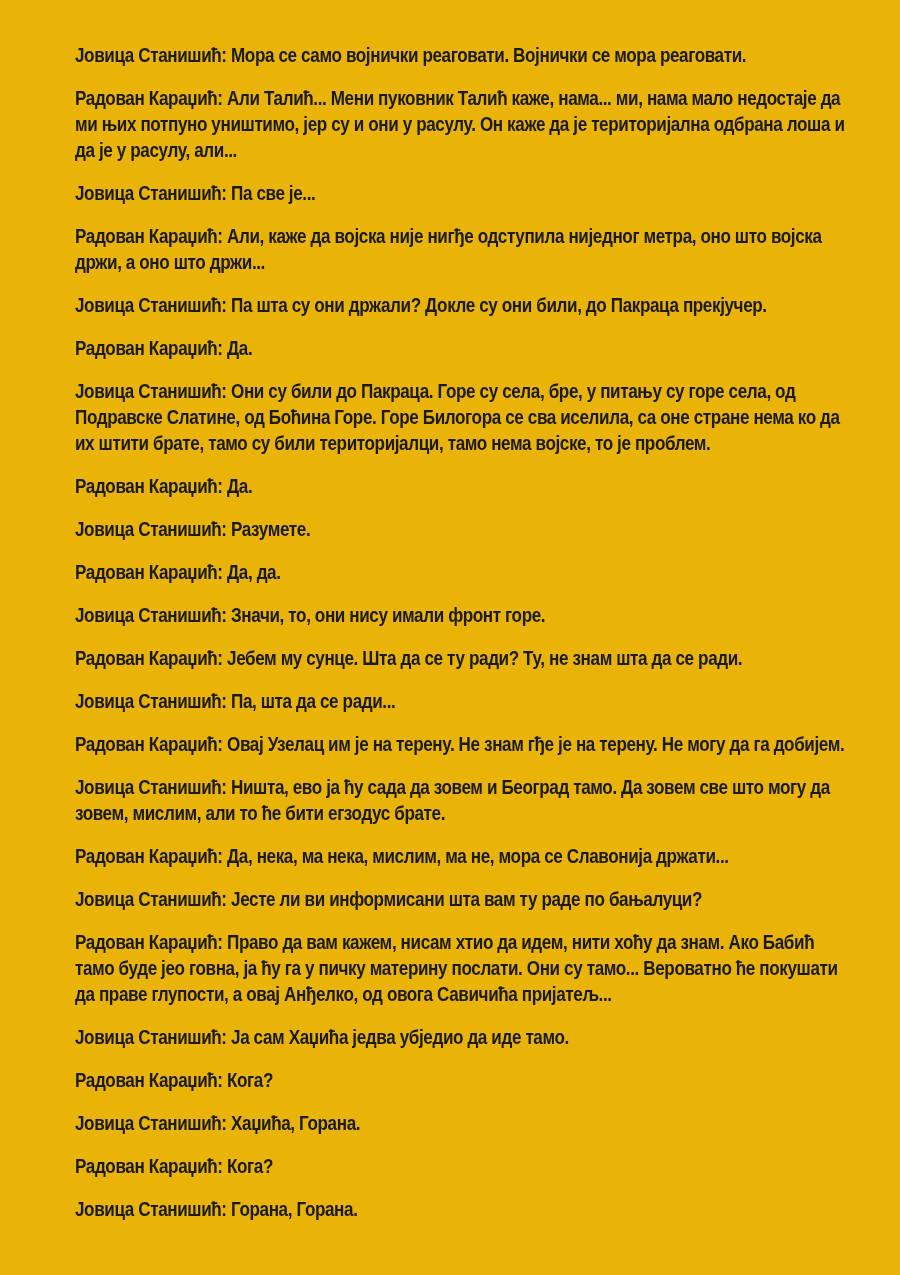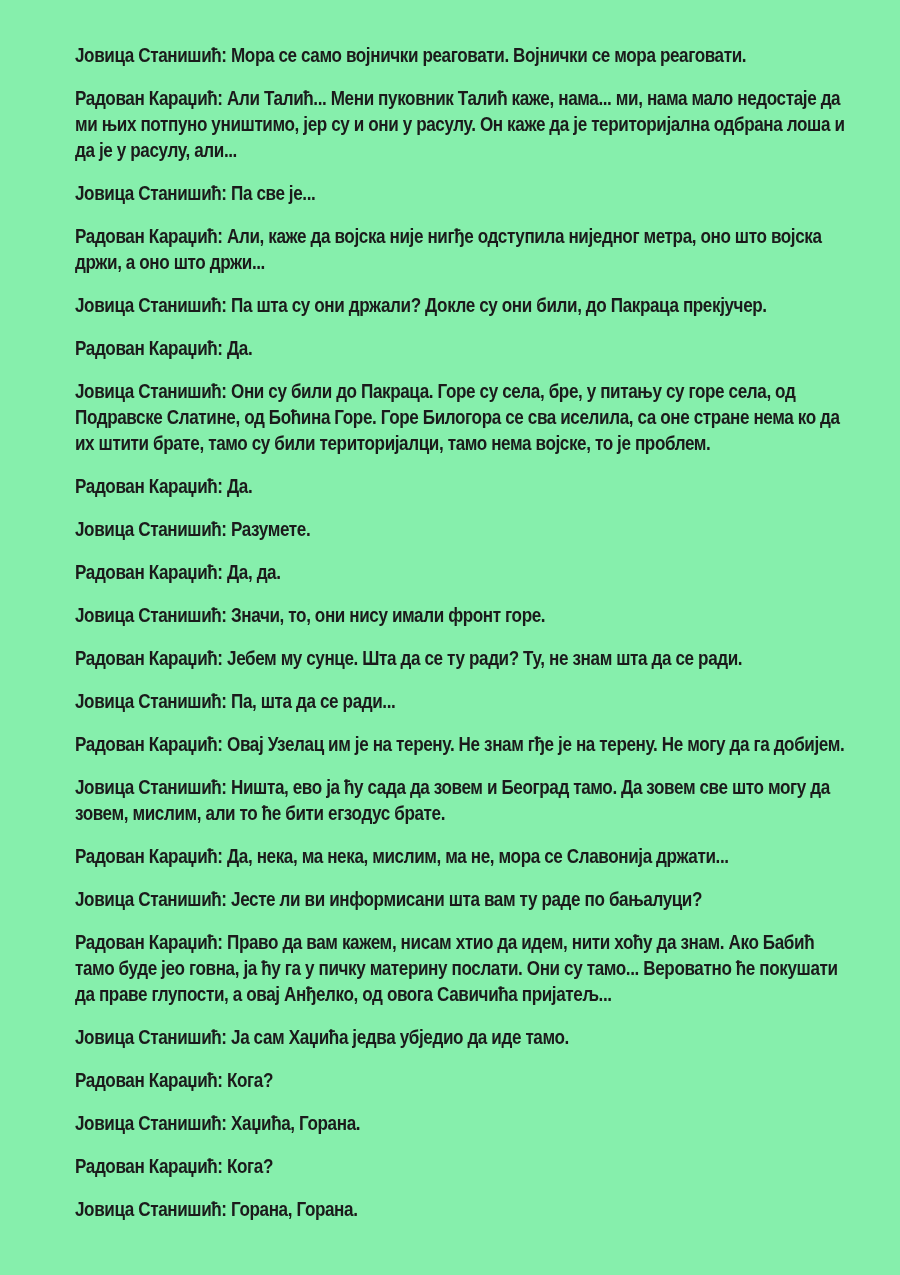--- a/index.html
+++ b/index.html
@@ -34,21 +34,21 @@
     text-rendering: optimizeLegibility;
   }
   p.dialogue span {
     font: inherit;
     color: inherit;
   }
 </style>
 </head>
 <body>
 
-<div class="page" style="background: #86efac;">
+<div class="page" style="background: #eab308;">
   <div class="content" id="transcript-content">
       <p class="dialogue" style="color: rgb(27, 27, 27);"><span>Јовица Станишић</span><span>: </span><span>Мора се само војнички реаговати. Војнички се мора реаговати.</span></p>
       <p class="dialogue" style="color: rgb(27, 27, 27);"><span>Радован Караџић</span><span>: </span><span>Али Талић... Мени пуковник Талић каже, нама... ми, нама мало недостаје да ми њих потпуно уништимо, јер су и они у расулу. Он каже да је територијална одбрана лоша и да је у расулу, али...</span></p>
       <p class="dialogue" style="color: rgb(27, 27, 27);"><span>Јовица Станишић</span><span>: </span><span>Па све је...</span></p>
       <p class="dialogue" style="color: rgb(27, 27, 27);"><span>Радован Караџић</span><span>: </span><span>Али, каже да војска није нигђе одступила ниједног метра, оно што војска држи, а оно што држи...</span></p>
       <p class="dialogue" style="color: rgb(27, 27, 27);"><span>Јовица Станишић</span><span>: </span><span>Па шта су они држали? Докле су они били, до Пакраца прекјучер.</span></p>
       <p class="dialogue" style="color: rgb(27, 27, 27);"><span>Радован Караџић</span><span>: </span><span>Да.</span></p>
       <p class="dialogue" style="color: rgb(27, 27, 27);"><span>Јовица Станишић</span><span>: </span><span>Они су били до Пакраца. Горе су села, бре, у питању су горе села, од Подравске Слатине, од Боћина Горе. Горе Билогора се сва иселила, са оне стране нема ко да их штити брате, тамо су били територијалци, тамо нема војске, то је проблем.</span></p>
       <p class="dialogue" style="color: rgb(27, 27, 27);"><span>Радован Караџић</span><span>: </span><span>Да.</span></p>
       <p class="dialogue" style="color: rgb(27, 27, 27);"><span>Јовица Станишић</span><span>: </span><span>Разумете.</span></p>

